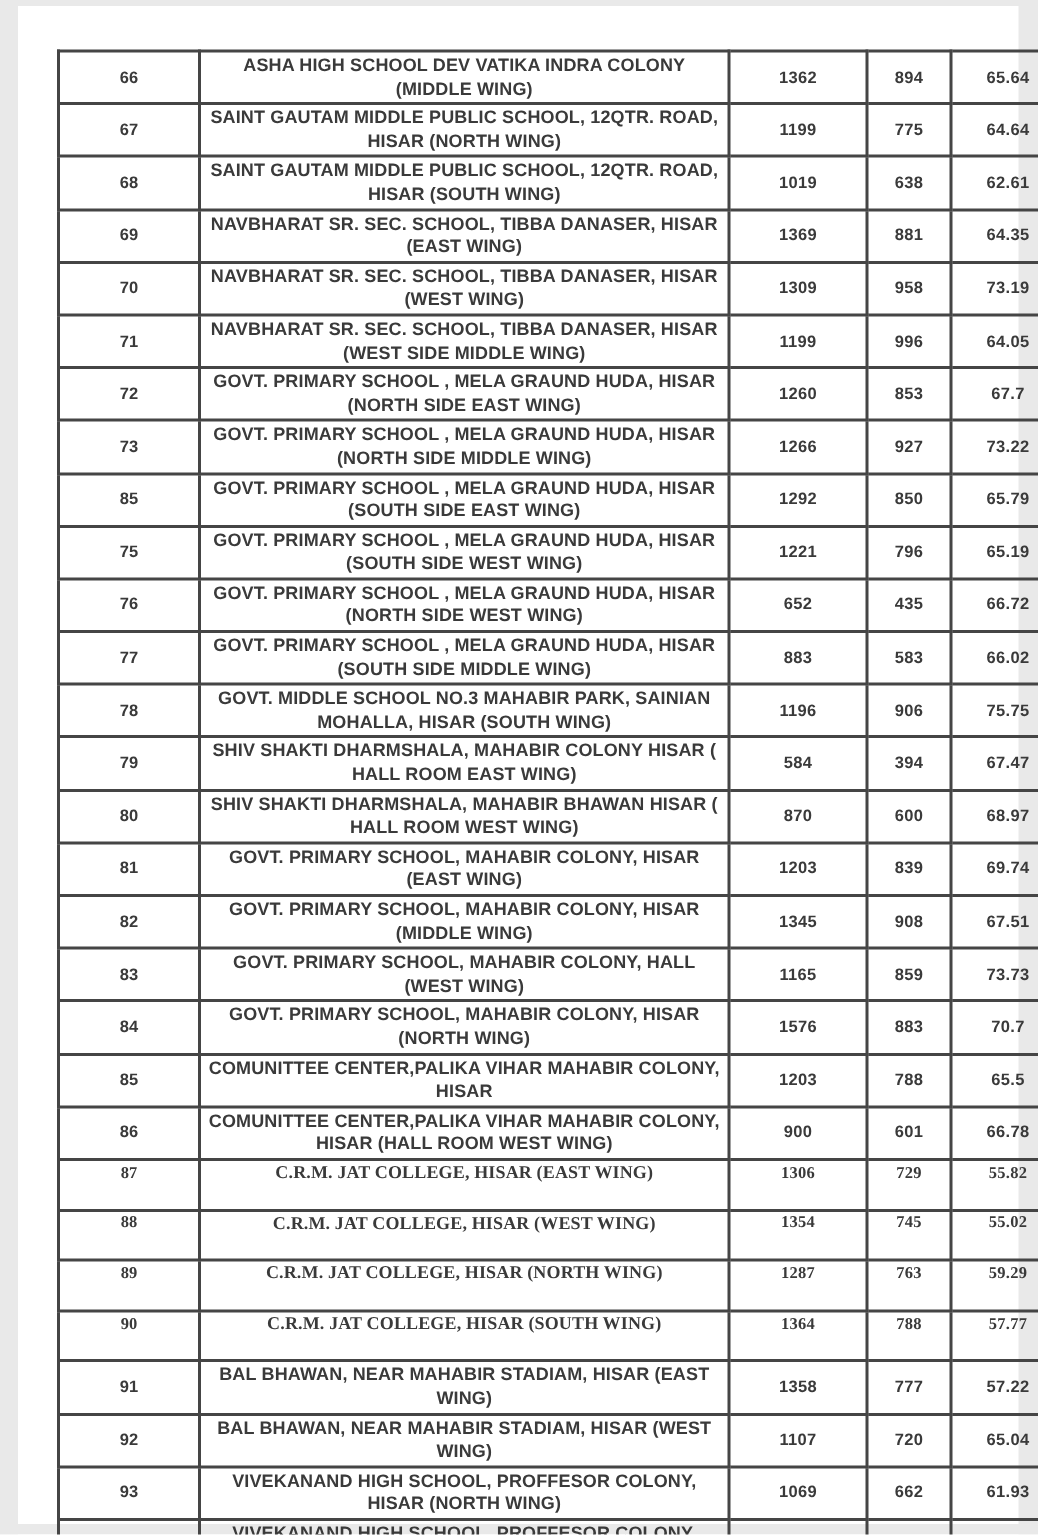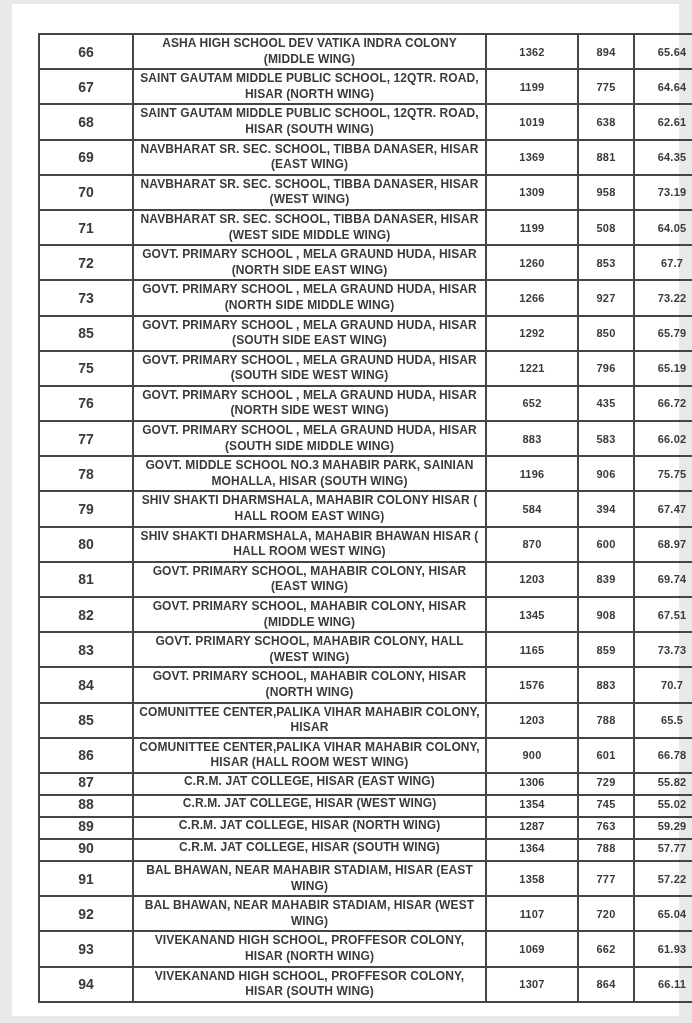--- a/index.html
+++ b/index.html
@@ -37,23 +37,23 @@
     border: 2px solid #454545;
     vertical-align: middle;
     text-align: center;
     padding: 1px 4px;
     font-weight: 700;
     overflow: hidden;
   }
   table.results tr { height: 35px; }
   
   table.results tr:nth-child(n+22):nth-child(-n+25) { height: 17px; }
-  table.results tr:nth-child(n+22):nth-child(-n+25) td { padding-top: 0; padding-bottom: 4px; }
-
-  td.c-sno  { width: 84px;  font-size: 14px; }
+  table.results tr:nth-child(n+22):nth-child(-n+25) td { padding-top: 0; padding-bottom: 16px; font-family: Liberation Serif, serif; }
+
+  td.c-sno  { width: 84px;  font-size: 11px; }
   td.c-name { width: 343px; font-size: 12px; line-height: 1.3; letter-spacing: 0.1px; }
   td.c-num  { font-size: 11px; letter-spacing: 0.2px; }
   td.c-n1 { width: 82px; }
   td.c-n2 { width: 46px; }
   td.c-n3 { width: 66px; }
 </style>
 </head>
 <body>
 
 <div class="canvas">
@@ -96,21 +96,21 @@
     <td class="c-sno">70</td>
     <td class="c-name">NAVBHARAT SR. SEC. SCHOOL, TIBBA DANASER, HISAR (WEST WING)</td>
     <td class="c-num c-n1">1309</td>
     <td class="c-num c-n2">958</td>
     <td class="c-num c-n3">73.19</td>
   </tr>
         <tr>
     <td class="c-sno">71</td>
     <td class="c-name">NAVBHARAT SR. SEC. SCHOOL, TIBBA DANASER, HISAR (WEST SIDE MIDDLE WING)</td>
     <td class="c-num c-n1">1199</td>
-    <td class="c-num c-n2">508</td>
+    <td class="c-num c-n2">996</td>
     <td class="c-num c-n3">64.05</td>
   </tr>
         <tr>
     <td class="c-sno">72</td>
     <td class="c-name">GOVT. PRIMARY SCHOOL , MELA GRAUND HUDA, HISAR (NORTH SIDE EAST WING)</td>
     <td class="c-num c-n1">1260</td>
     <td class="c-num c-n2">853</td>
     <td class="c-num c-n3">67.7</td>
   </tr>
         <tr>

